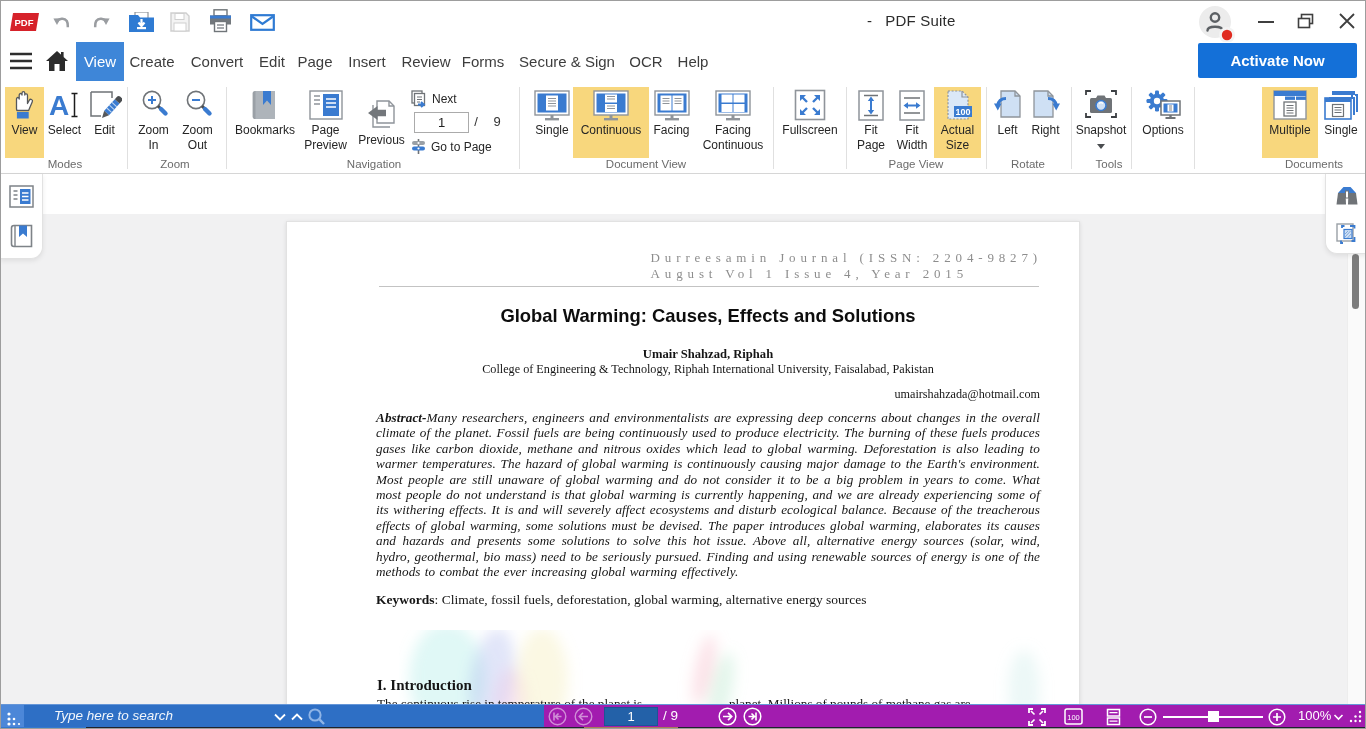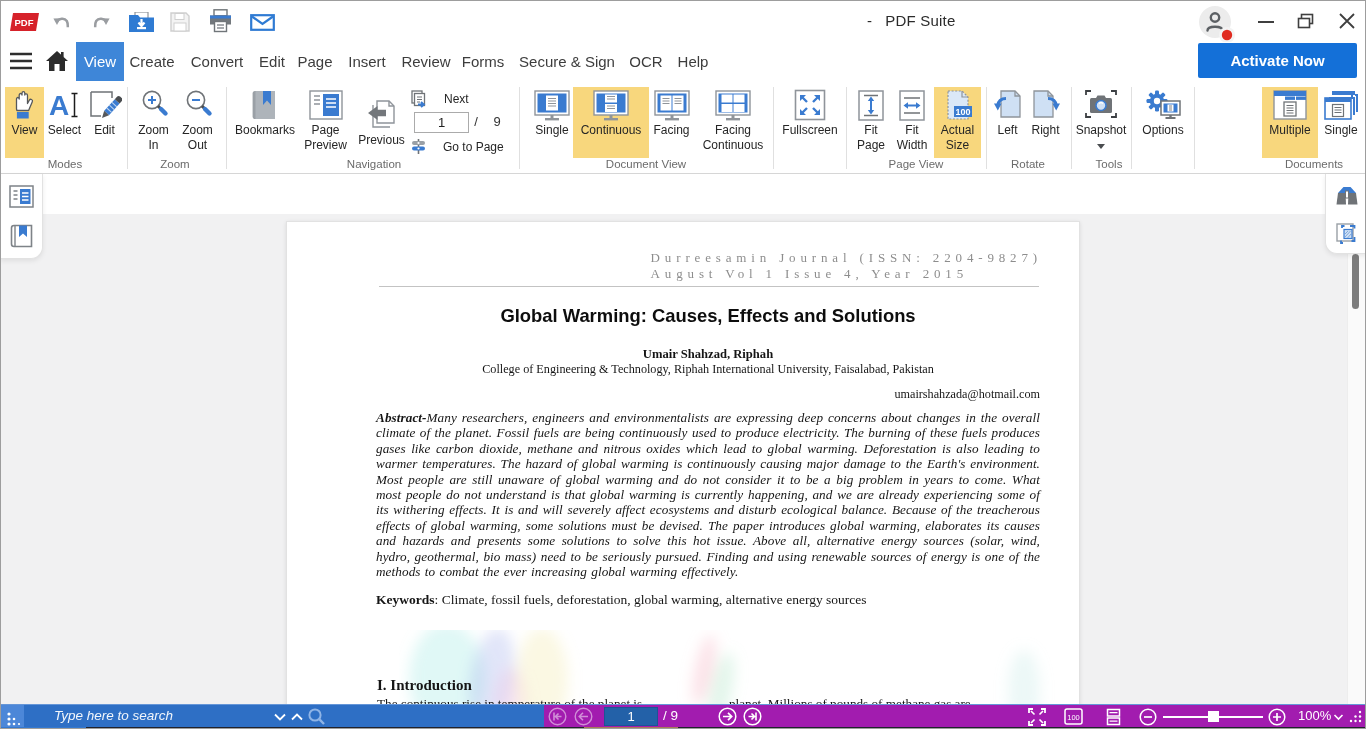--- a/index.html
+++ b/index.html
@@ -33,21 +33,21 @@
   #ribbon { position:absolute; left:0; top:80px; width:100%; height:93px; background:#fff;
     border-bottom:1px solid #d6d6d6; }
   .rbtn { position:absolute; top:6px; height:71px; display:flex; flex-direction:column;
     align-items:center; }
   .rbtn .ric { height:36px; display:flex; align-items:center; justify-content:center; }
   .rlab { font-size:12px; color:#262626; line-height:15px; text-align:center; white-space:nowrap; }
   .rbtn.sel { background:#f8d77d; }
   .gsep { position:absolute; top:6px; height:82px; width:1px; background:#e0e0e0; }
   .glabel { position:absolute; top:77px; font-size:11.5px; color:#6b6b6b; transform:translateX(-50%);
     white-space:nowrap; }
-  .smallrow { position:absolute; display:flex; align-items:center; gap:16px; font-size:12px;
+  .smallrow { position:absolute; display:flex; align-items:center; gap:4px; font-size:12px;
     color:#262626; white-space:nowrap; }
   #page-input { position:absolute; left:413px; top:31px; width:55px; height:21px;
     border:1px solid #ababab; background:#fff; font-size:13px; color:#222; text-align:center;
     line-height:19px; }
   #page-sep { position:absolute; left:469px; top:33px; width:12px; text-align:center;
     font-size:13px; color:#333; }
   #page-total { position:absolute; left:490px; top:33px; width:12px; text-align:center;
     font-size:13px; color:#333; }
 
   

